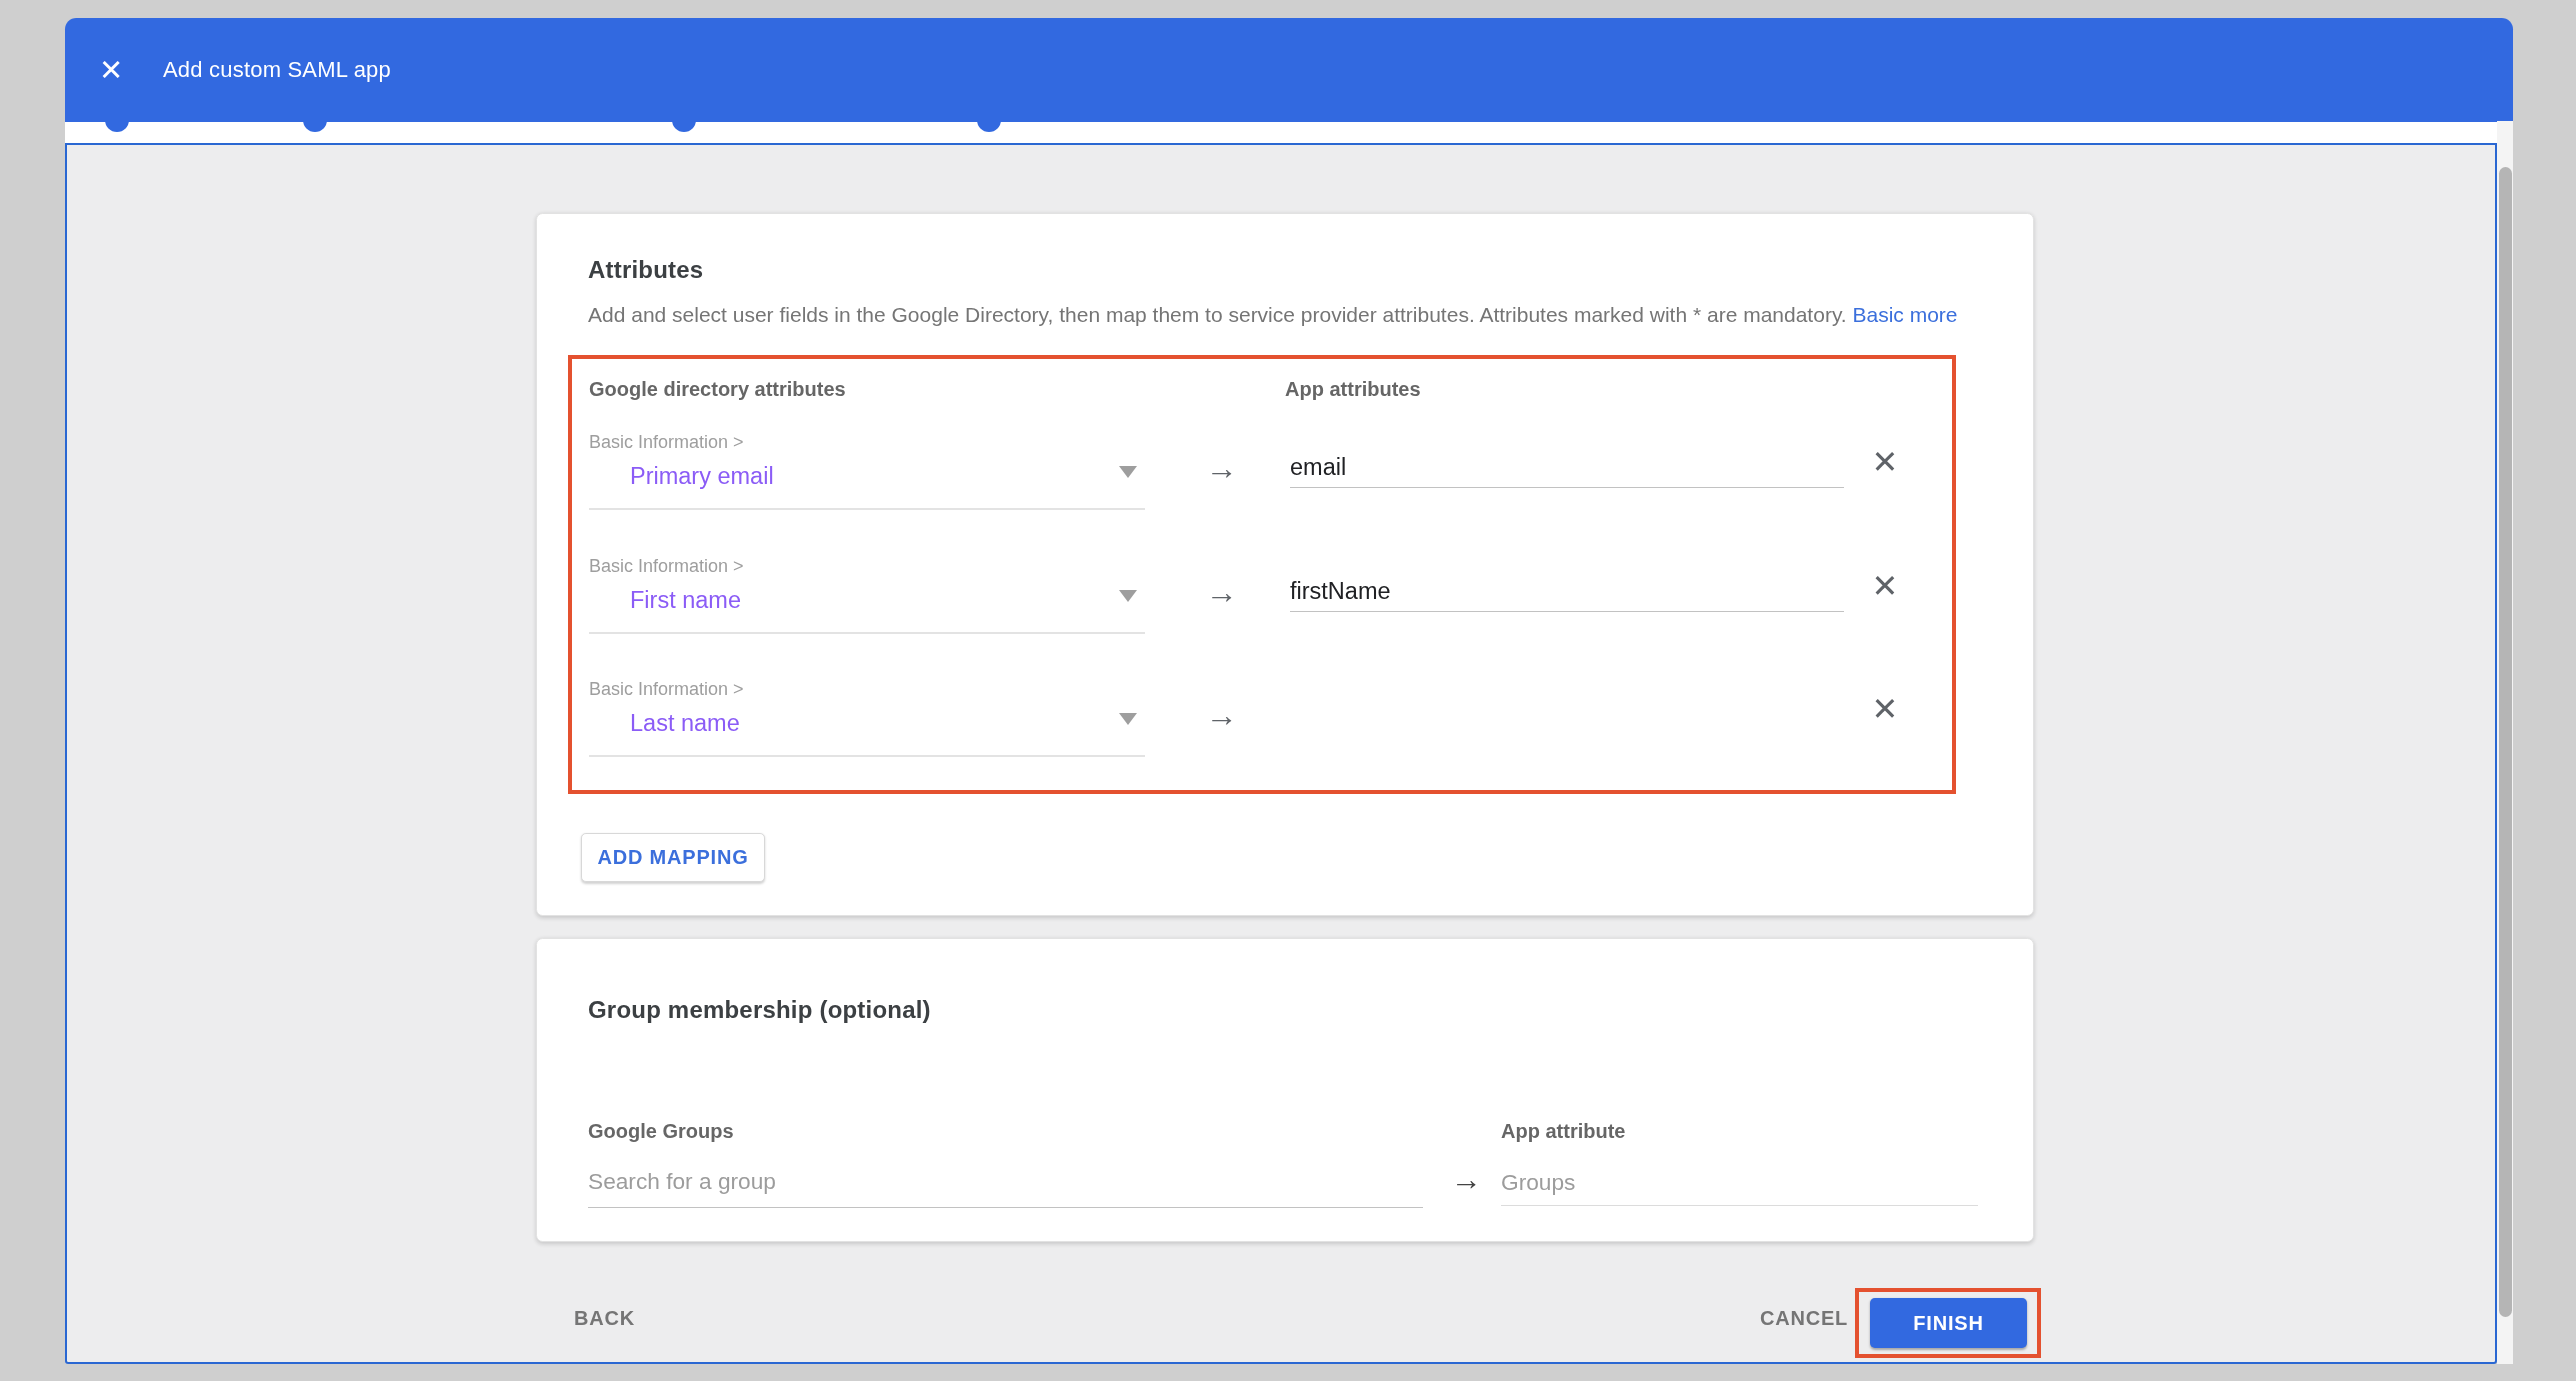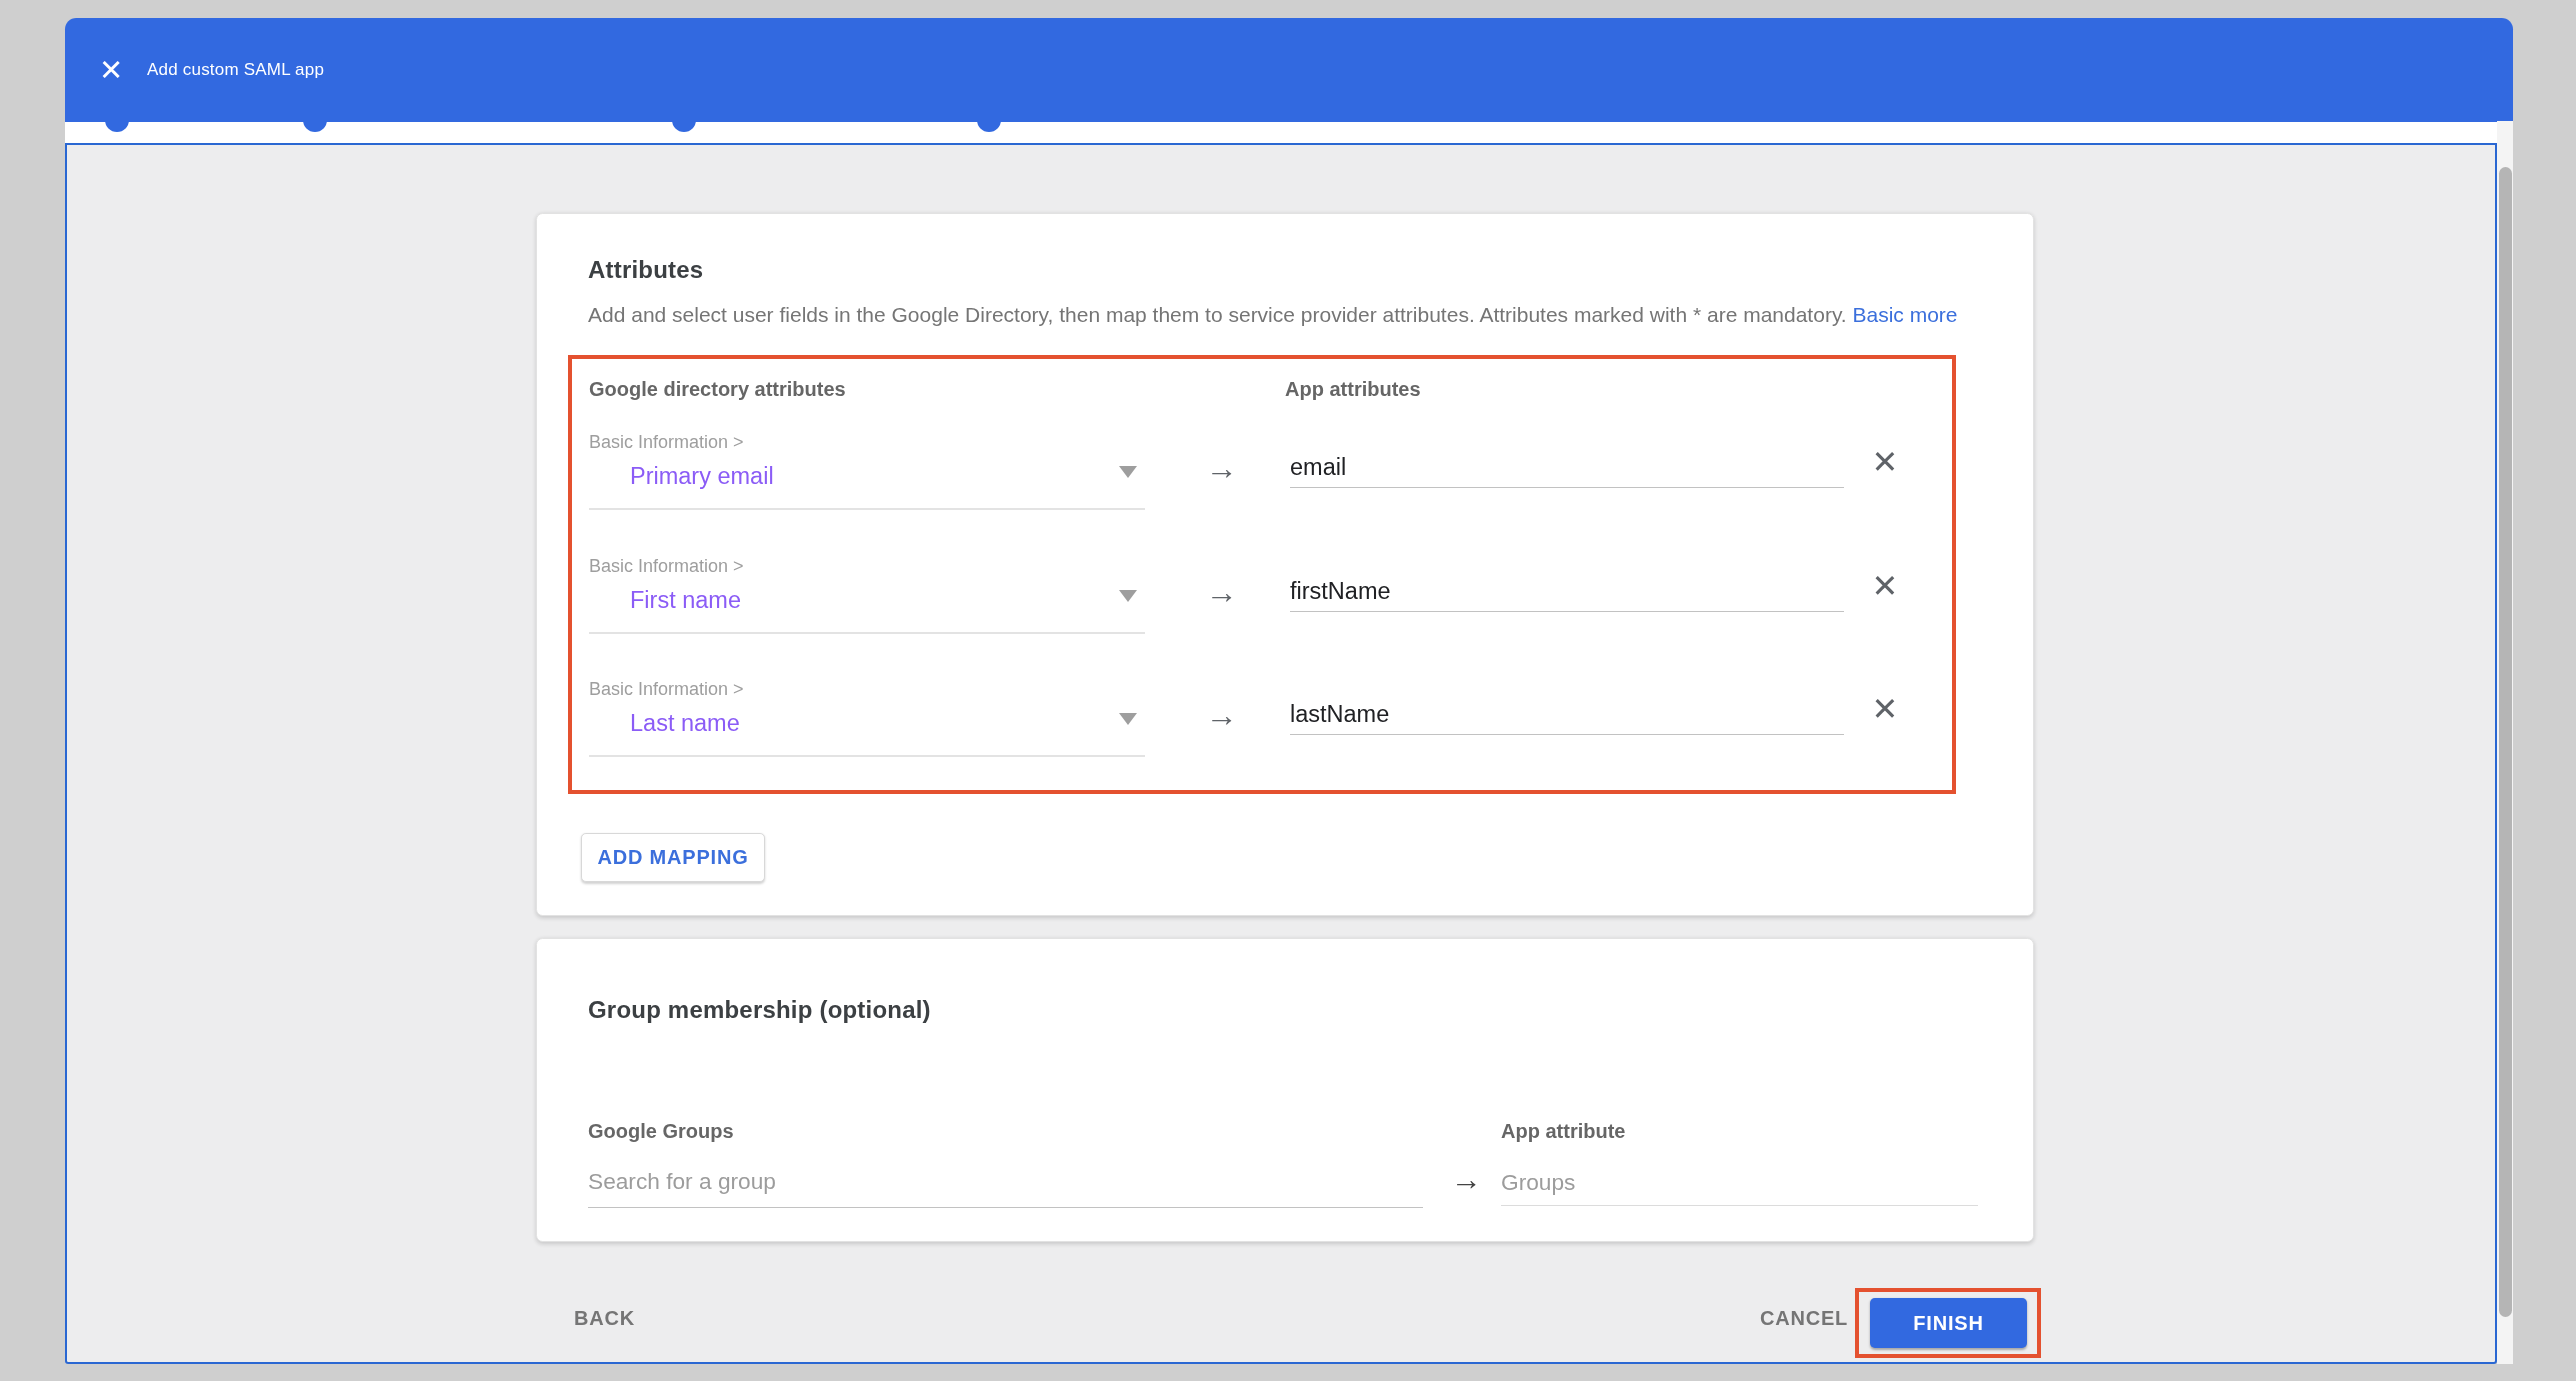--- a/index.html
+++ b/index.html
@@ -9,21 +9,21 @@
 
   
   .white-strip { position:absolute; left:65px; top:120px; width:2448px; height:23.5px; background:#ffffff; z-index:1; }
   .step-dot { position:absolute; top:108px; width:24px; height:24px; border-radius:50%; background:#3269e0; z-index:2; }
   .dialog-header {
     position:absolute; left:65px; top:18px; width:2448px; height:104px;
     background:#3269e0; border-radius:11.3px 11.3px 0 0; z-index:3;
     display:flex; align-items:center; padding-left:34px;
   }
   .close-icon { color:#ffffff; font-size:29px; width:32px; cursor:default; }
-  .dialog-title { color:#ffffff; font-size:17px; margin-left:16px; letter-spacing:0.2px;text-align:right; }
+  .dialog-title { color:#ffffff; font-size:22px; margin-left:32px; letter-spacing:0.2px;text-align:right; }
 
   .content-area {
     position:absolute; left:65px; top:143px; width:2432px; height:1221px;
     background:#ededee; border:2.4px solid #2a67d2; border-radius:0 0 3.2px 3.2px; z-index:1;
   }
 
   
   .scrollbar-track { position:absolute; left:2497px; top:121px; width:16px; height:1243px; background:#f4f4f4; z-index:4; }
   .scrollbar-thumb { position:absolute; left:1.6px; top:46px; width:13px; height:1150px; background:#b5b5b5; border-radius:7.3px; }
 
@@ -147,21 +147,20 @@
         <input class="app-input" value="firstName" style="">
         <div class="delete-x">✕</div>
       </div>
 
       <div class="map-row">
         <div class="cat-label">Basic Information &gt;</div>
         <div class="field-value">Last name</div>
         <div class="sel-underline"></div>
         <div class="tri"></div>
         <div class="map-arrow">→</div>
-        <input class="app-input" value="lastName" style="">
         <div class="delete-x">✕</div>
       </div>
     </div>
 
     <div class="add-mapping-btn">ADD MAPPING</div>
   </div>
 
   <div class="card" id="card-groups">
     <div class="card-title" style="top:57px">Group membership (optional)</div>
 

